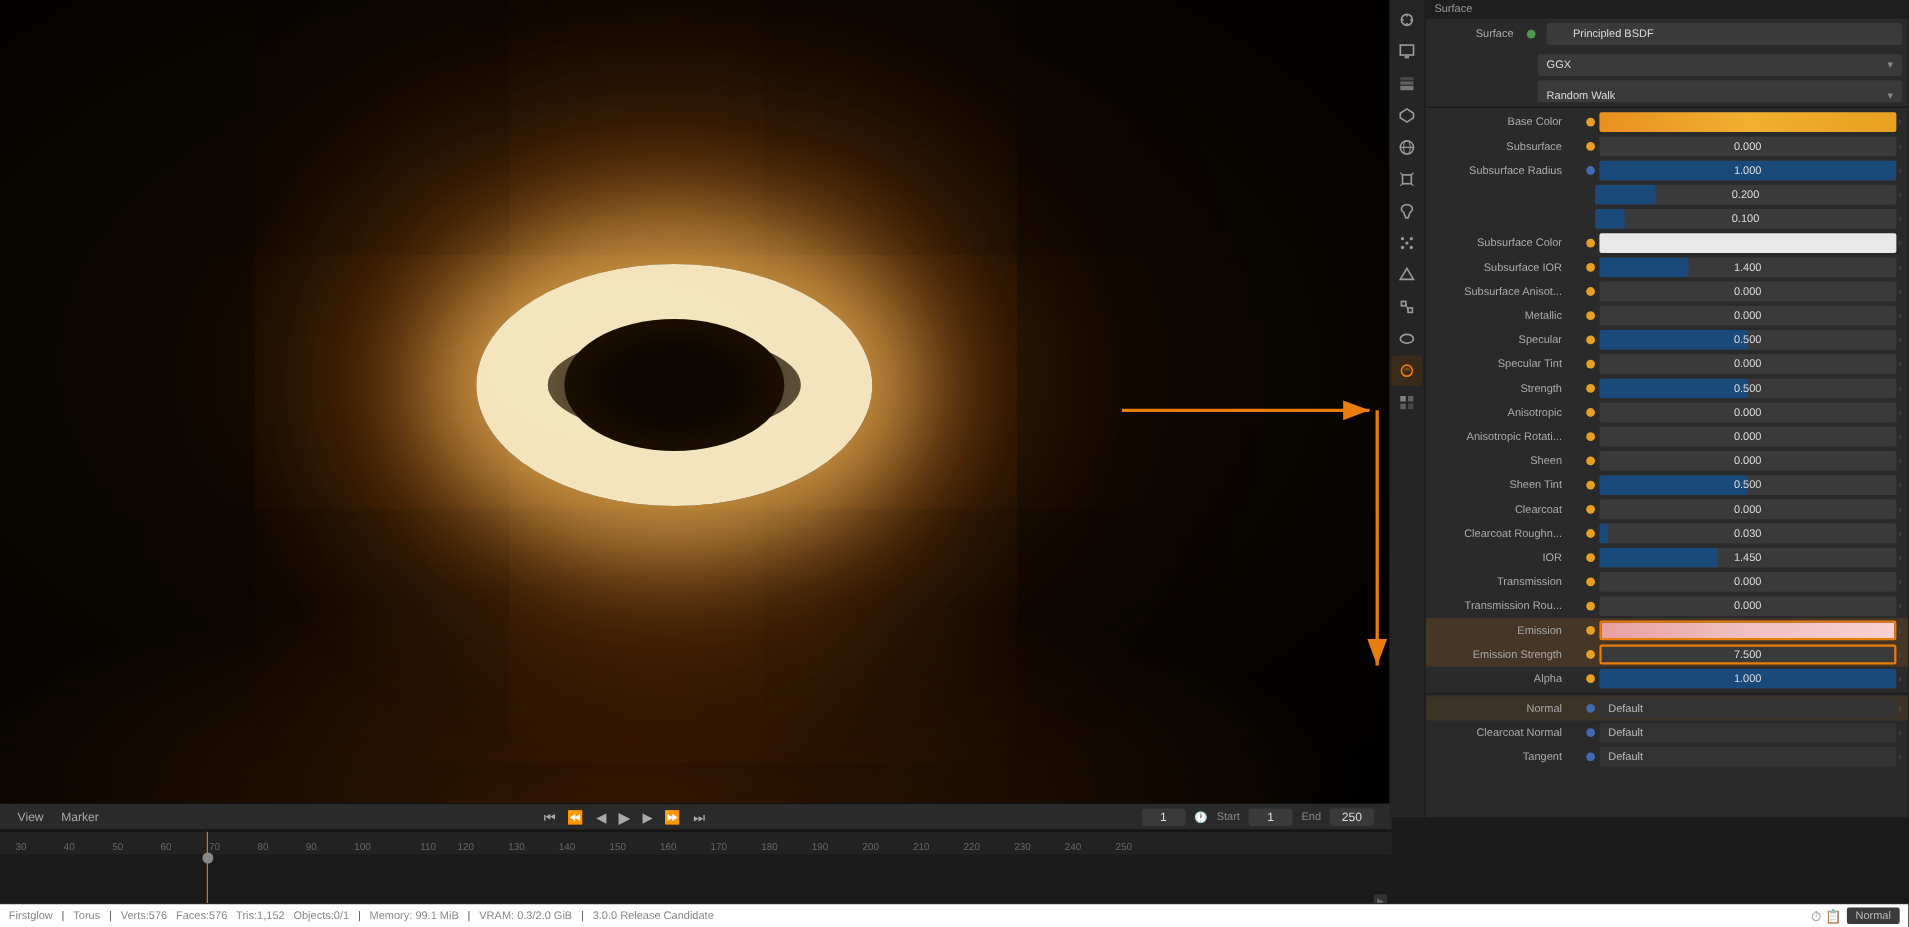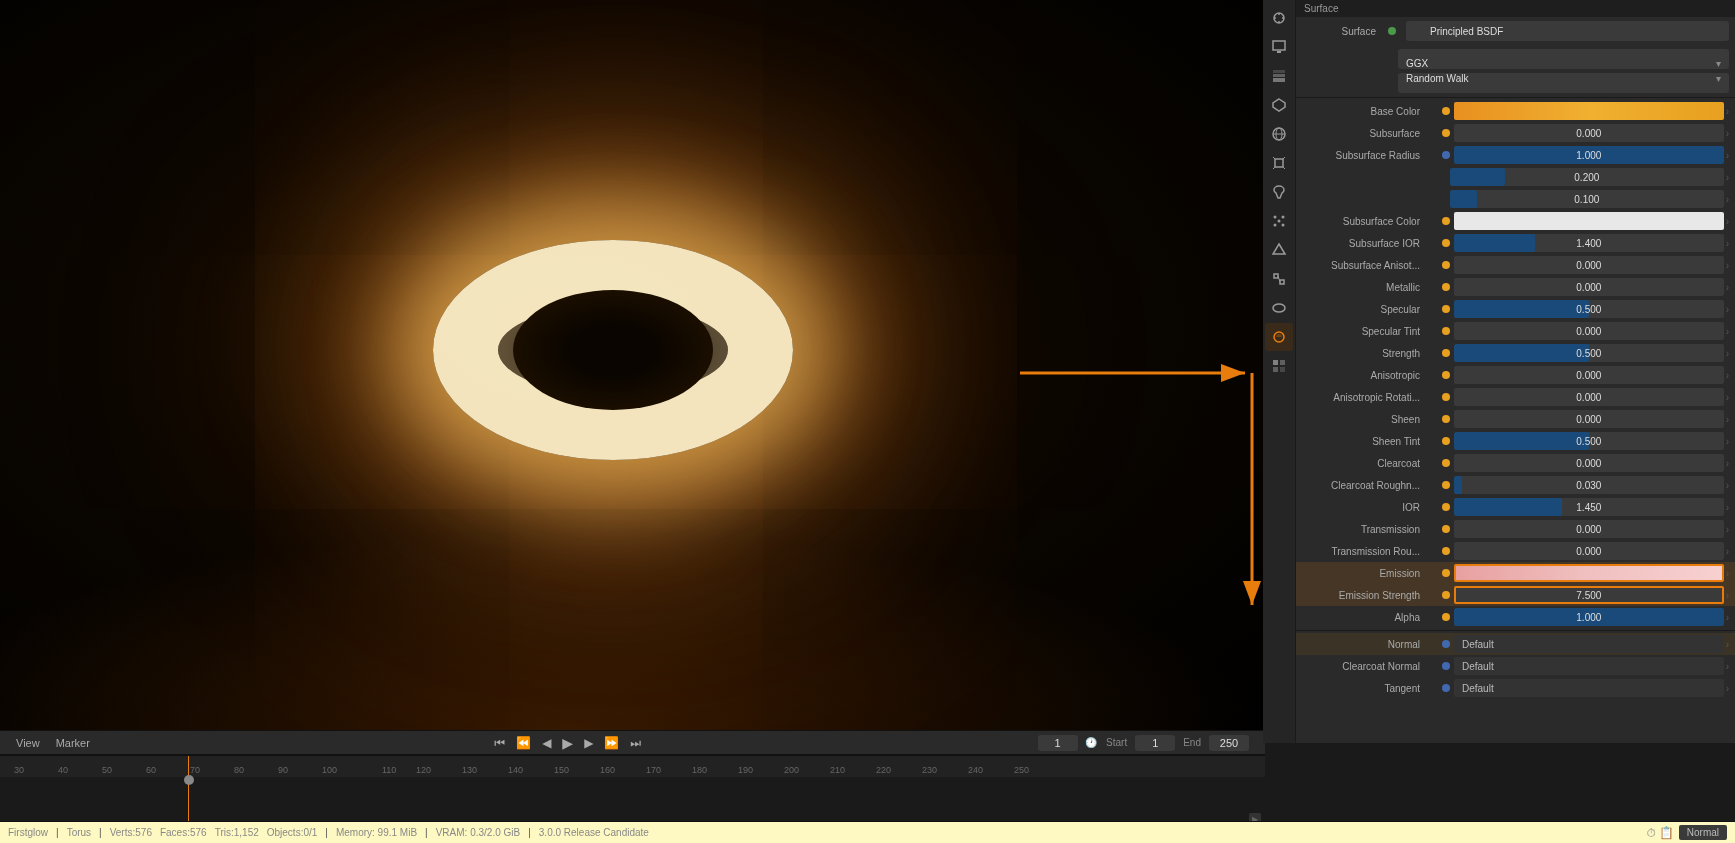--- a/index.html
+++ b/index.html
@@ -240,21 +240,21 @@
       position: relative;
     }
 
     
     #status-bar {
       position: absolute;
       bottom: 0;
       left: 0;
       width: 1735px;
       height: 22px;
-      background: #fef9c3;
+      background: #ffffff;
       display: flex;
       align-items: center;
       padding: 0 8px;
       font-size: 10px;
       color: #888;
       border-top: 1px solid #111;
       gap: 8px;
     }
 
     
@@ -529,30 +529,30 @@
     <div class="surface-label-row">
       <span style="flex:0 0 80px;text-align:right;color:#aaa;font-size:10px;padding-right:6px;">Surface</span>
       <span class="prop-dot green"></span>
       <div style="flex:1;background:#3a3a3a;height:20px;border-radius:3px;display:flex;align-items:center;padding:0 24px;font-size:10px;color:#ddd;cursor:pointer;">Principled BSDF</div>
     </div>
   </div>
 
   <div class="ggx-row">
     <span style="flex:0 0 80px;"></span>
     <span style="width:8px;"></span>
-    <div style="flex:1;background:#3a3a3a;height:20px;border-radius:3px;display:flex;align-items:flex-end;padding:0 8px;font-size:10px;color:#ddd;cursor:pointer;">
+    <div style="flex:1;background:#3a3a3a;height:20px;border-radius:3px;display:flex;align-items:center;padding:0 8px;font-size:10px;color:#ddd;cursor:pointer;">
       <span>GGX</span>
       <span style="margin-left:auto;color:#888;">▾</span>
     </div>
   </div>
 
   <div class="ggx-row">
     <span style="flex:0 0 80px;"></span>
     <span style="width:8px;"></span>
-    <div style="flex:1;background:#3a3a3a;height:20px;border-radius:3px;display:flex;align-items:flex-start;padding:0 8px;font-size:10px;color:#ddd;cursor:pointer;">
+    <div style="flex:1;background:#3a3a3a;height:20px;border-radius:3px;display:flex;align-items:flex-end;padding:0 8px;font-size:10px;color:#ddd;cursor:pointer;">
       <span>Random Walk</span>
       <span style="margin-left:auto;color:#888;">▾</span>
     </div>
   </div>
 
   <div class="section-divider"></div>
 
   <div id="prop-fields-container">
 
     <div class="prop-row">

